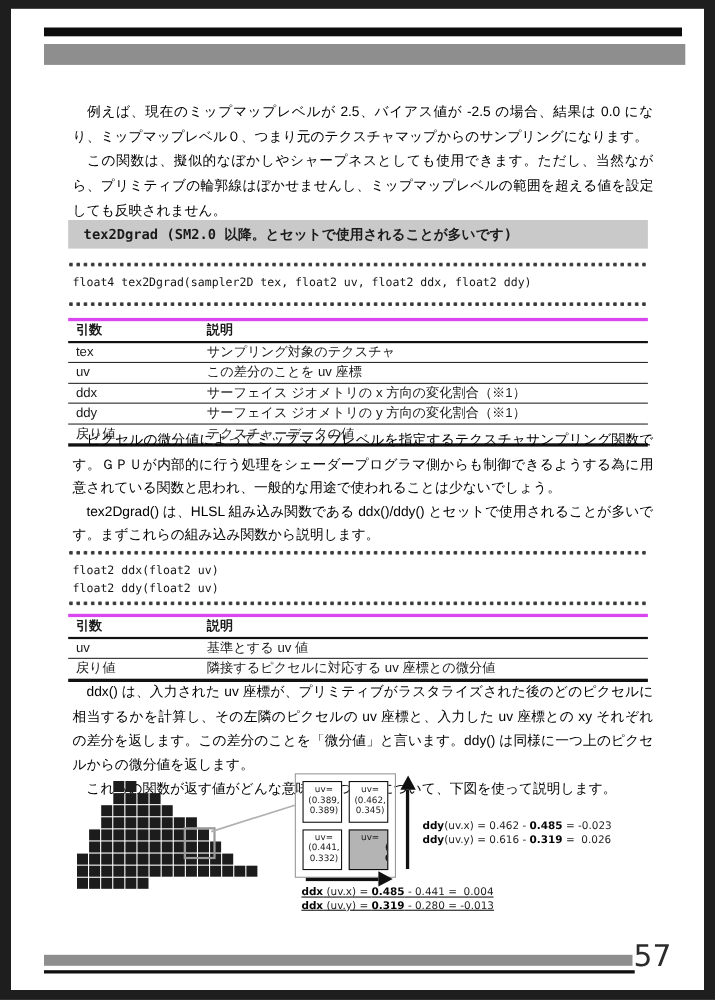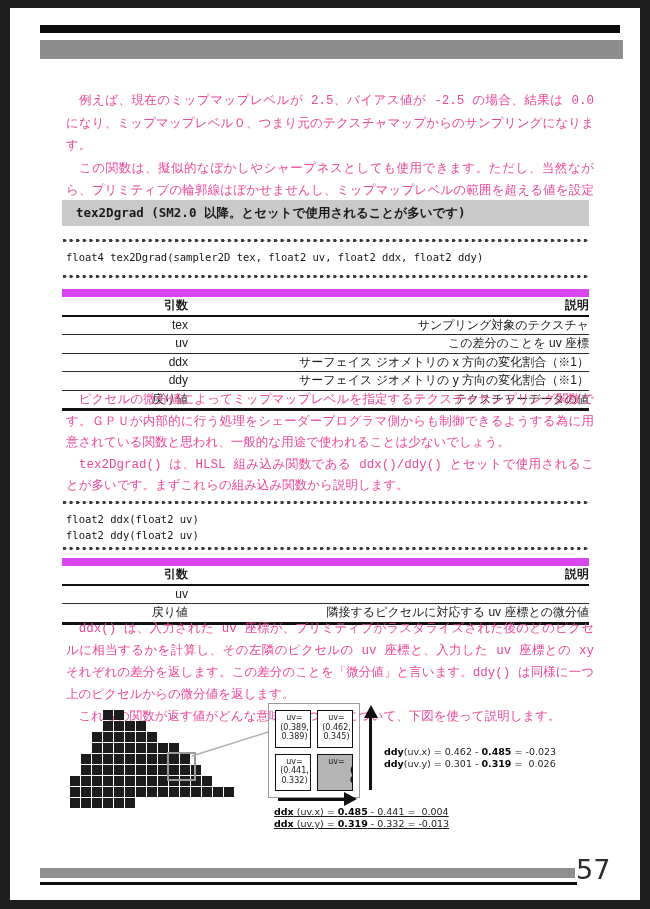--- a/index.html
+++ b/index.html
@@ -15,22 +15,22 @@
 
   
   .rule-top{left:30px;top:17px;width:580px;height:8px;background:#0c0c0c;}
   .band-top{left:30px;top:32px;width:583px;height:19px;background:#8e8e8e;}
   .band-bottom{left:30px;top:860px;width:535px;height:10px;background:#8e8e8e;}
   .rule-bottom{left:30px;top:874px;width:537px;height:3px;background:#0f0f0f;}
   .page-num{left:566px;top:846px;font-size:27px;color:#2b2b2b;font-family:"DejaVu Sans",sans-serif;}
 
   
   .bodytext{
-    font-family:Liberation Mono, monospace;
-    font-size:12.5px;line-height:22.5px;text-align:justify;color:#ec4899;
+    font-family:Liberation Sans, sans-serif;
+    font-size:12.5px;line-height:22.5px;text-align:justify;color:#000000;
   }
   .bodytext p{margin:0;}
   .intro{left:56px;top:82px;width:528px;}
   .desc{left:56px;top:382px;width:528px;line-height:21.5px;}
   .deriv{left:56px;top:610px;width:528px;line-height:22px;}
 
   
   .section-header{
     left:52px;top:192px;width:527px;height:26px;background:#c9c9c9;
     font-family:"DejaVu Sans Mono","Liberation Mono",monospace;
@@ -47,22 +47,22 @@
 
   
   .code{
     left:56px;font-family:"DejaVu Sans Mono","Liberation Mono",monospace;
     font-size:10.5px;line-height:16px;color:#141414;white-space:pre;
   }
   .code1{top:241px;} .code2{top:503px;}
 
   
   .datatable{
-    left:52px;width:527px;border-top:8px solid #d946ef;border-bottom:3px solid #111;
-    font-size:12px;line-height:13px;text-align:right;
+    left:52px;width:527px;border-top:3px solid #d946ef;border-bottom:3px solid #111;
+    font-size:12px;line-height:13px;
   }
   .table1{top:281px;} .table2{top:550px;}
   .trow{display:flex;border-bottom:1.5px solid #2a2a2a;}
   .trow.thead{border-bottom:2px solid #111;font-weight:bold;}
   .trow:last-child{border-bottom:none;}
   .tcell{padding:2px 0 2.5px 0;}
   .tcell.c0{width:126px;flex:none;padding-left:7px;box-sizing:border-box;}
   .tcell.c1{flex:1;}
 
   
@@ -148,20 +148,21 @@
 <span>float2 ddy(float2 uv)</span></div>
   <div class="abs dotted sep4"></div>
 
   <div class="abs datatable table2">
       <div class="trow thead">
         <div class="tcell c0">引数</div>
         <div class="tcell c1">説明</div>
       </div>
       <div class="trow">
         <div class="tcell c0">uv</div>
+        <div class="tcell c1">基準とする uv 値</div>
       </div>
       <div class="trow">
         <div class="tcell c0">戻り値</div>
         <div class="tcell c1">隣接するピクセルに対応する uv 座標との微分値</div>
       </div>
     </div>
 
   <div class="abs deriv bodytext">
     <p>　ddx() は、入力された uv 座標が、プリミティブがラスタライズされた後のどのピクセルに相当するかを計算し、その左隣のピクセルの uv 座標と、入力した uv 座標との xy それぞれの差分を返します。この差分のことを「微分値」と言います。ddy() は同様に一つ上のピクセルからの微分値を返します。</p>
     <p>　これらの関数が返す値がどんな意味を持つのかについて、下図を使って説明します。</p>
@@ -271,26 +272,26 @@
           <div class="val">0.319)</div>
         </div>
       </div>
     <div class="abs arrow-up-shaft"></div>
     <div class="abs arrow-up-head"></div>
     <div class="abs arrow-right-shaft"></div>
     <div class="abs arrow-right-head"></div>
 
     <div class="abs ddy-formulas">
       <div class="formula"><b>ddy</b><span>(uv.x) = 0.462 - </span><b>0.485</b><span> = -0.023</span></div>
-      <div class="formula"><b>ddy</b><span>(uv.y) = 0.301 - </span><b>0.319</b><span> =  0.026</span></div>
+      <div class="formula"><b>ddy</b><span>(uv.y) = 0.616 - </span><b>0.319</b><span> =  0.026</span></div>
     </div>
 
     <div class="abs ddx-formulas">
       <div class="formula"><b>ddx</b><span> (uv.x) = </span><b>0.485</b><span> - 0.441 =  0.004</span></div>
-      <div class="formula"><b>ddx</b><span> (uv.y) = </span><b>0.319</b><span> - 0.332 = -0.013</span></div>
+      <div class="formula"><b>ddx</b><span> (uv.y) = </span><b>0.319</b><span> - 0.280 = -0.013</span></div>
     </div>
   </div>
 
   <div class="abs band-bottom"></div>
   <div class="abs rule-bottom"></div>
   <div class="abs page-num">57</div>
 
 </div>
 
 </body></html>

